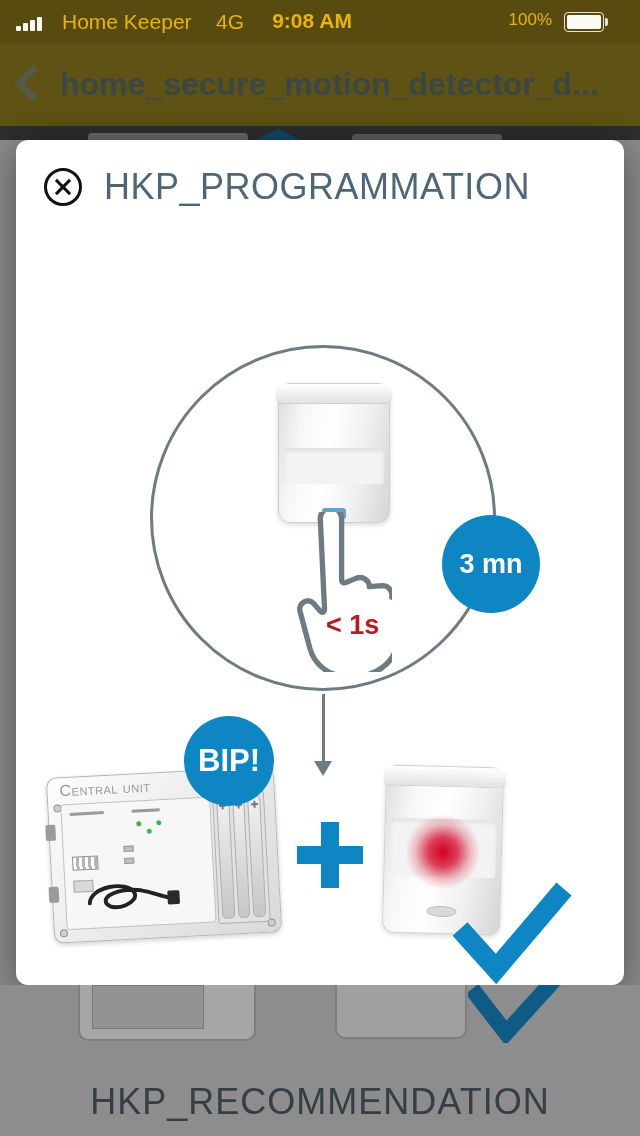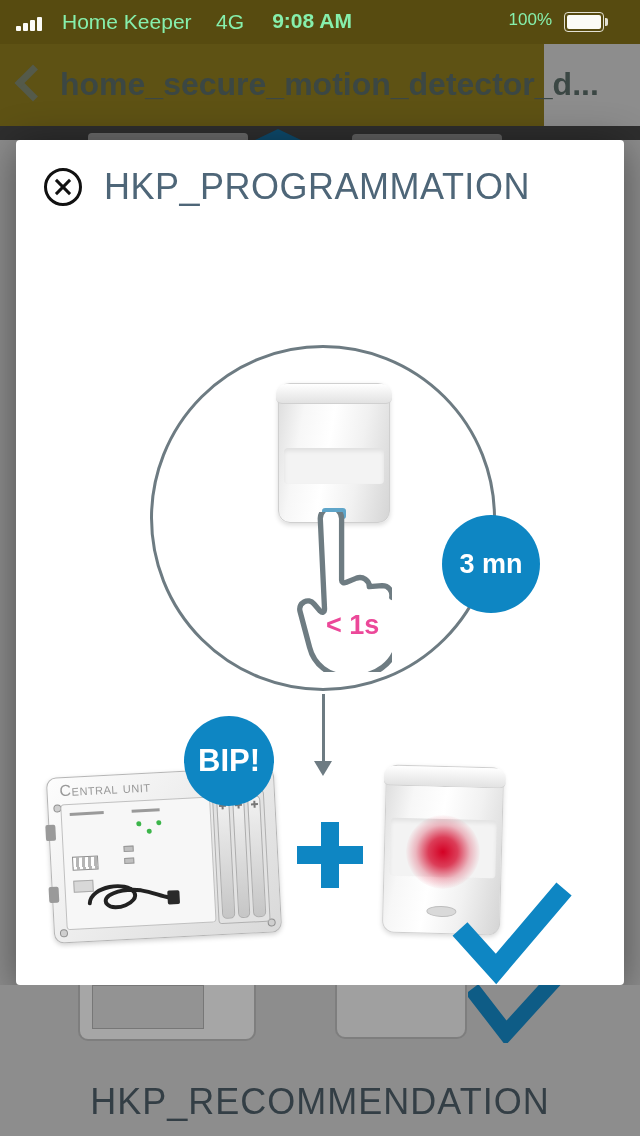--- a/index.html
+++ b/index.html
@@ -1,67 +1,67 @@
 <!DOCTYPE html>
 <html><head>
 <meta charset="utf-8">
 <style>
   * { margin:0; padding:0; box-sizing:border-box; }
   html,body { background:#222; }
   body { font-family:"Liberation Sans", sans-serif; }
   .screen { position:relative; width:640px; height:1136px; margin:0 auto; overflow:hidden; background:#8d8d8d; }
 
   
-  .status-bar { position:absolute; top:0; left:0; width:640px; height:44px; background:#574b10; color:#86efac; }
+  .status-bar { position:absolute; top:0; left:0; width:640px; height:44px; background:#574b10; color:#eab308; }
   .signal { position:absolute; left:16px; bottom:13px; }
   .signal i { display:inline-block; width:5px; margin-right:2px; background:#fbfbf6; border-radius:1px; vertical-align:bottom; }
   .signal i:nth-child(1){height:5px;} .signal i:nth-child(2){height:8px;}
   .signal i:nth-child(3){height:11px;} .signal i:nth-child(4){height:14px;}
   .carrier { position:absolute; left:62px; top:10px; font-size:21px; }
   .network { position:absolute; left:216px; top:10px; font-size:21px;text-align:center; }
   .clock { position:absolute; left:312px; top:9px; transform:translateX(-50%); font-size:21px; font-weight:bold; }
   .battery-pct { position:absolute; right:88px; top:10px; font-size:17px; }
   .battery { position:absolute; right:36px; top:12px; width:40px; height:20px; border:1px solid rgba(251,251,246,.85); border-radius:4px; }
   .battery .level { position:absolute; inset:2px; background:#fbfbf6; border-radius:2px; }
   .battery .nub { position:absolute; right:-5px; top:5px; width:3px; height:8px; background:rgba(251,251,246,.85); border-radius:0 2px 2px 0; }
 
   
-  .nav-bar { position:absolute; top:44px; left:0; width:544px; height:82px; background:#5e5214; }
+  .nav-bar { position:absolute; top:44px; left:0; width:640px; height:82px; background:#5e5214; }
   .chevron { position:absolute; left:20px; top:26px; width:26px; height:26px; border-left:7px solid #545a4a; border-bottom:7px solid #545a4a; transform:rotate(45deg); }
   .nav-title { position:absolute; left:60px; top:22px; width:565px; font-size:32px; font-weight:bold; color:#3b4744; white-space:nowrap; overflow:hidden; }
 
   
   .strip { position:absolute; top:126px; left:0; width:640px; height:14px; background:#2e2e2e; }
   .strip .s1 { position:absolute; left:88px; bottom:0; width:160px; height:7px; background:#6a6a6a; border-radius:4px 4px 0 0; }
   .strip .s2 { position:absolute; left:255px; bottom:0; width:46px; height:11px; background:#0d4a6c; clip-path:polygon(0 100%,50% 0,100% 100%); }
   .strip .s3 { position:absolute; left:352px; bottom:0; width:150px; height:6px; background:#606060; border-radius:4px 4px 0 0; }
 
   
-  .modal { position:absolute; left:16px; top:140px; width:608px; height:845px; background:#ffffff; border-radius:4px; box-shadow:0 6px 40px rgba(0,0,0,.45); }
+  .modal { position:absolute; left:16px; top:140px; width:608px; height:845px; background:#ffffff; border-radius:12px; box-shadow:0 6px 40px rgba(0,0,0,.45); }
   .close { position:absolute; left:28px; top:28px; width:38px; height:38px; border-radius:50%; border:3px solid #111; background:#fff; cursor:pointer; }
   .close .x { position:absolute; inset:0; }
   .close .x::before, .close .x::after { content:""; position:absolute; left:50%; top:50%; width:20px; height:3px; background:#111; }
   .close .x::before { transform:translate(-50%,-50%) rotate(45deg); }
   .close .x::after  { transform:translate(-50%,-50%) rotate(-45deg); }
   .modal-title { position:absolute; left:88px; top:26px; font-size:36px; font-weight:400; letter-spacing:.5px; color:#4e6678; }
 
   .big-circle { position:absolute; left:134px; top:205px; width:346px; height:346px; border:3px solid #6d7b82; border-radius:50%; }
 
   
   .detector { position:absolute; border:1px solid #cfcfcf; border-radius:12px;
               background:linear-gradient(100deg,#dcdcdc 0%,#f7f7f7 22%,#ffffff 45%,#f1f1f1 70%,#d5d5d5 100%);
               box-shadow:0 2px 5px rgba(0,0,0,.15); }
   .detector .cap { position:absolute; top:0; left:-3px; right:-3px; height:20px; border-radius:10px 10px 6px 6px;
                    background:linear-gradient(#ffffff,#e2e2e2); border-bottom:1px solid #d0d0d0; }
   .detector-top { left:262px; top:243px; width:112px; height:140px; }
   .detector-top .lens { position:absolute; top:64px; left:5px; right:5px; height:36px; background:#f3f3f3; border-radius:4px; box-shadow:inset 0 3px 4px rgba(0,0,0,.08); }
   .detector-top .btn-blue { position:absolute; bottom:3px; left:50%; transform:translateX(-50%); width:24px; height:11px; background:#5fa5c9; border-radius:3px; }
 
   .hand { position:absolute; left:256px; top:372px; width:120px; height:160px; z-index:6; }
-  .press-label { position:absolute; left:310px; top:470px; z-index:7; font-size:27px; font-weight:bold; color:#ec4899; }
+  .press-label { position:absolute; left:310px; top:470px; z-index:7; font-size:27px; font-weight:bold; color:#b91c1c; }
 
   .badge { position:absolute; border-radius:50%; background:#0e86c3; color:#fff; font-weight:bold;
            display:flex; align-items:center; justify-content:center; z-index:8; }
   .badge-2mn { left:426px; top:375px; width:98px; height:98px; font-size:27px; }
   .badge-bip { left:168px; top:576px; width:90px; height:90px; font-size:31px; }
 
   .arrow-line { position:absolute; left:306px; top:554px; width:3px; height:68px; background:#6d7b82; }
   .arrow-head { position:absolute; left:298px; top:621px; width:0; height:0;
                 border-left:9px solid transparent; border-right:9px solid transparent; border-top:15px solid #6d7b82; }
 

